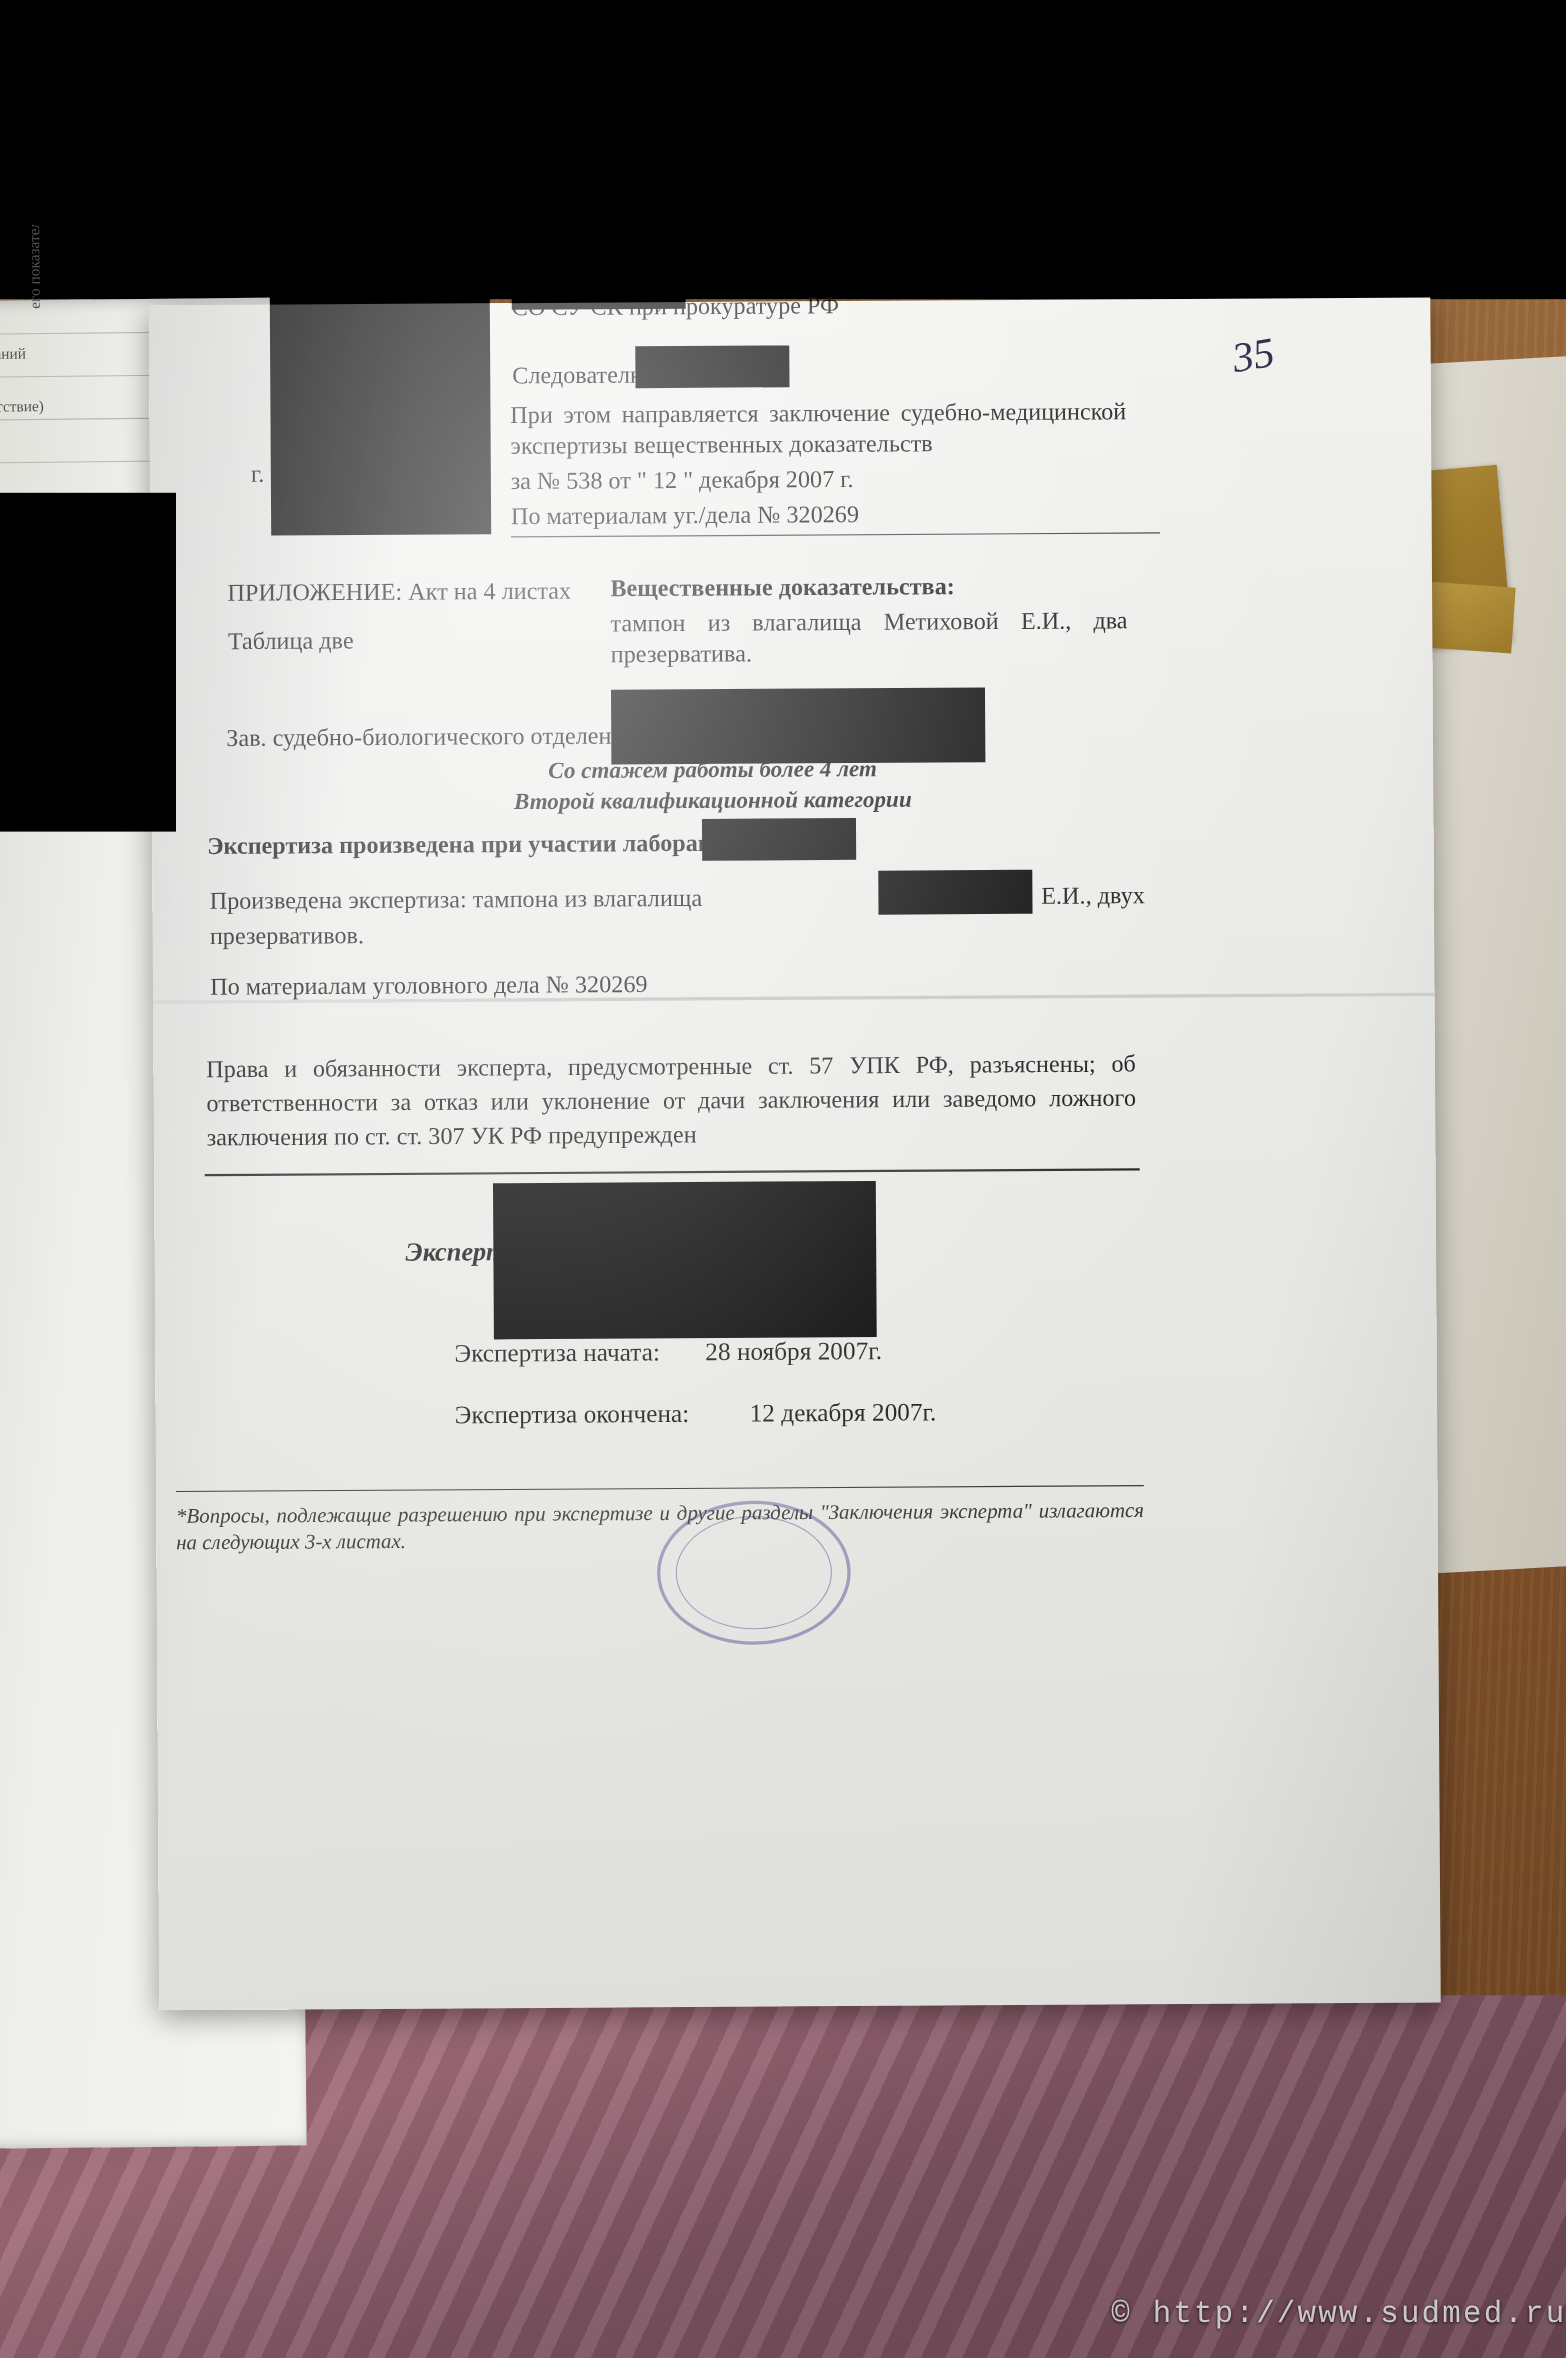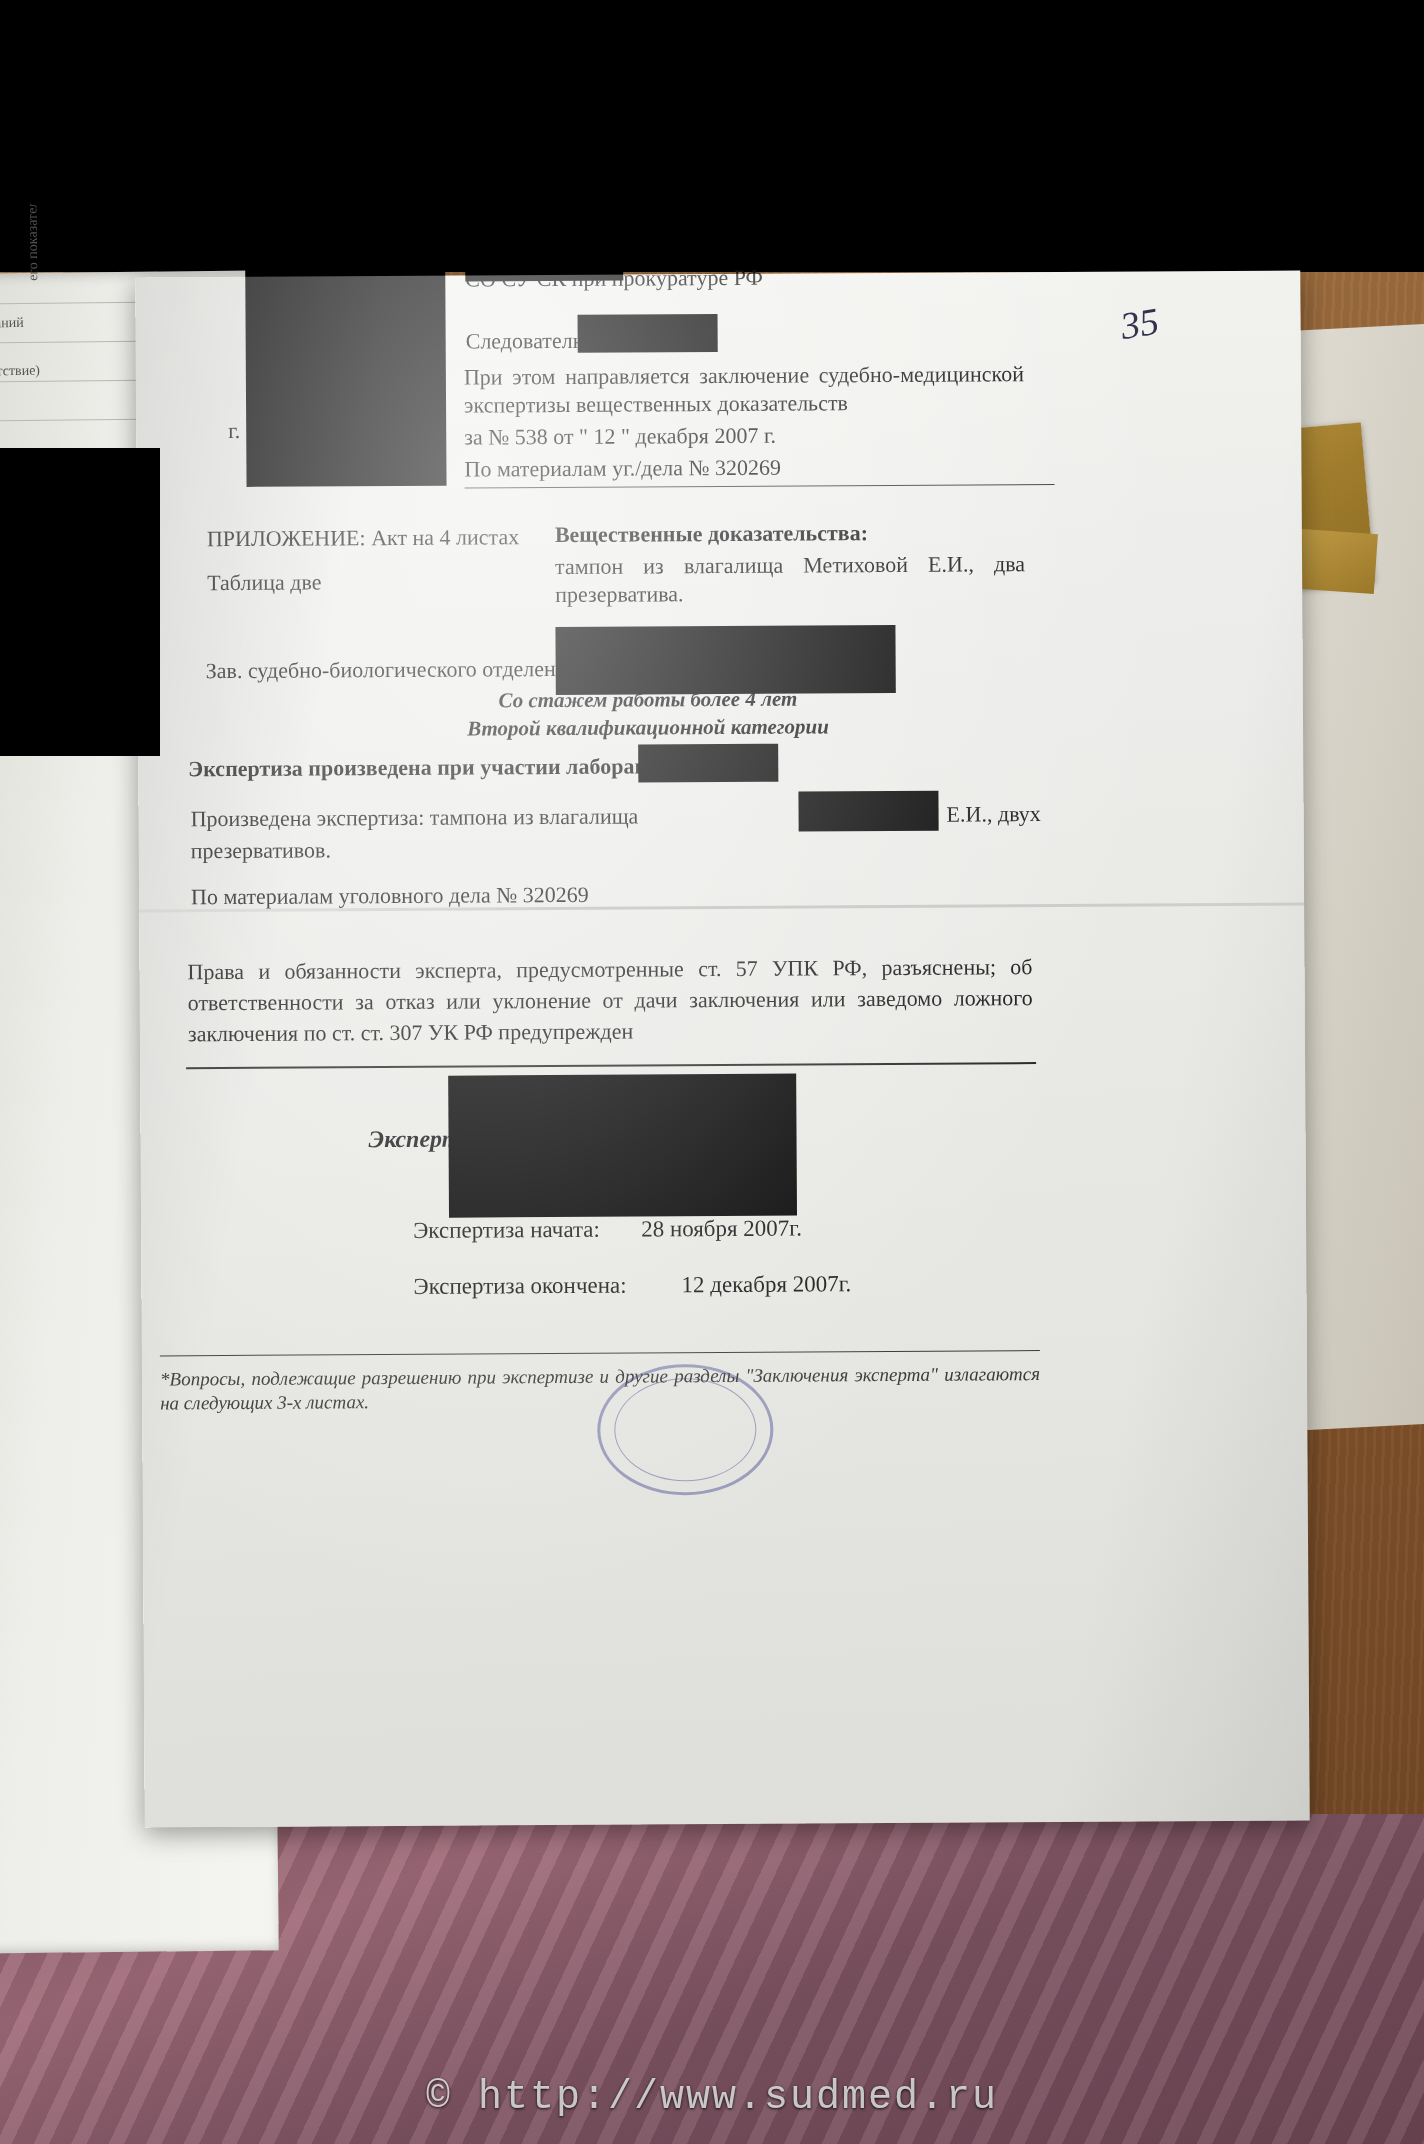--- a/index.html
+++ b/index.html
@@ -238,23 +238,23 @@
     border: 1px solid #5b5f9c;
     border-radius: 50%;
   }
 
   
   .watermark {
     position: absolute;
     left: 0;
     bottom: 24px;
     width: 1424px;
-    text-align: center;
+    text-align: right;
     font-family: "Liberation Mono", monospace;
-    font-size: 40px;
+    font-size: 28px;
     letter-spacing: 2px;
     color: rgba(235,235,235,.82);
     text-shadow: 0 1px 3px rgba(0,0,0,.9);
   }
 </style>
 </head>
 <body>
 
 <div id="scene">
 

